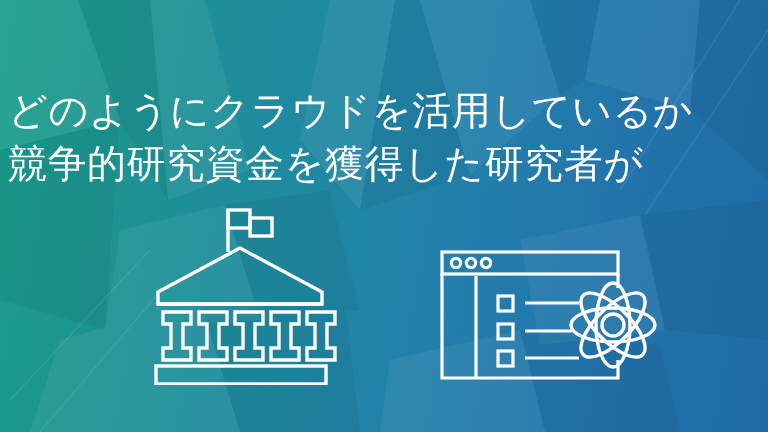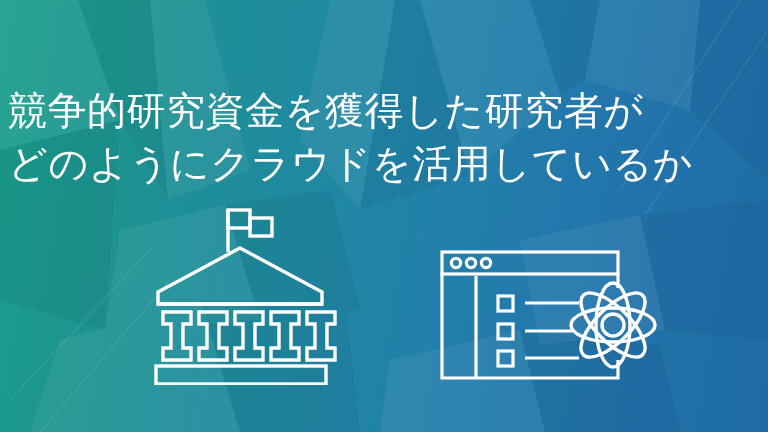--- a/index.html
+++ b/index.html
@@ -85,22 +85,22 @@
     </g>
     <g stroke="#ffffff" stroke-width="1.5" fill="none" opacity="0.08">
       <path d="M 740 0 L 620 190"></path>
       <path d="M 768 30 L 645 215"></path>
       <path d="M 40 432 L 170 280"></path>
       <path d="M 10 400 L 150 250"></path>
     </g>
   </svg>
 
   <div id="title-block">
+    <div class="title-line">どのようにクラウドを活用しているか</div>
     <div class="title-line">競争的研究資金を獲得した研究者が</div>
-    <div class="title-line">どのようにクラウドを活用しているか</div>
   </div>
 
   <div id="icon-row">
 
     <svg id="institution-icon-wrap" class="icon-svg" width="200" height="185" viewBox="0 0 200 185">
       <g stroke="#ffffff" stroke-width="3.4" fill="none" stroke-linejoin="miter" stroke-linecap="butt">
 
         <path d="M 88 10 L 88 52"></path>
 
         <rect x="88" y="10" width="22" height="18"></rect>

